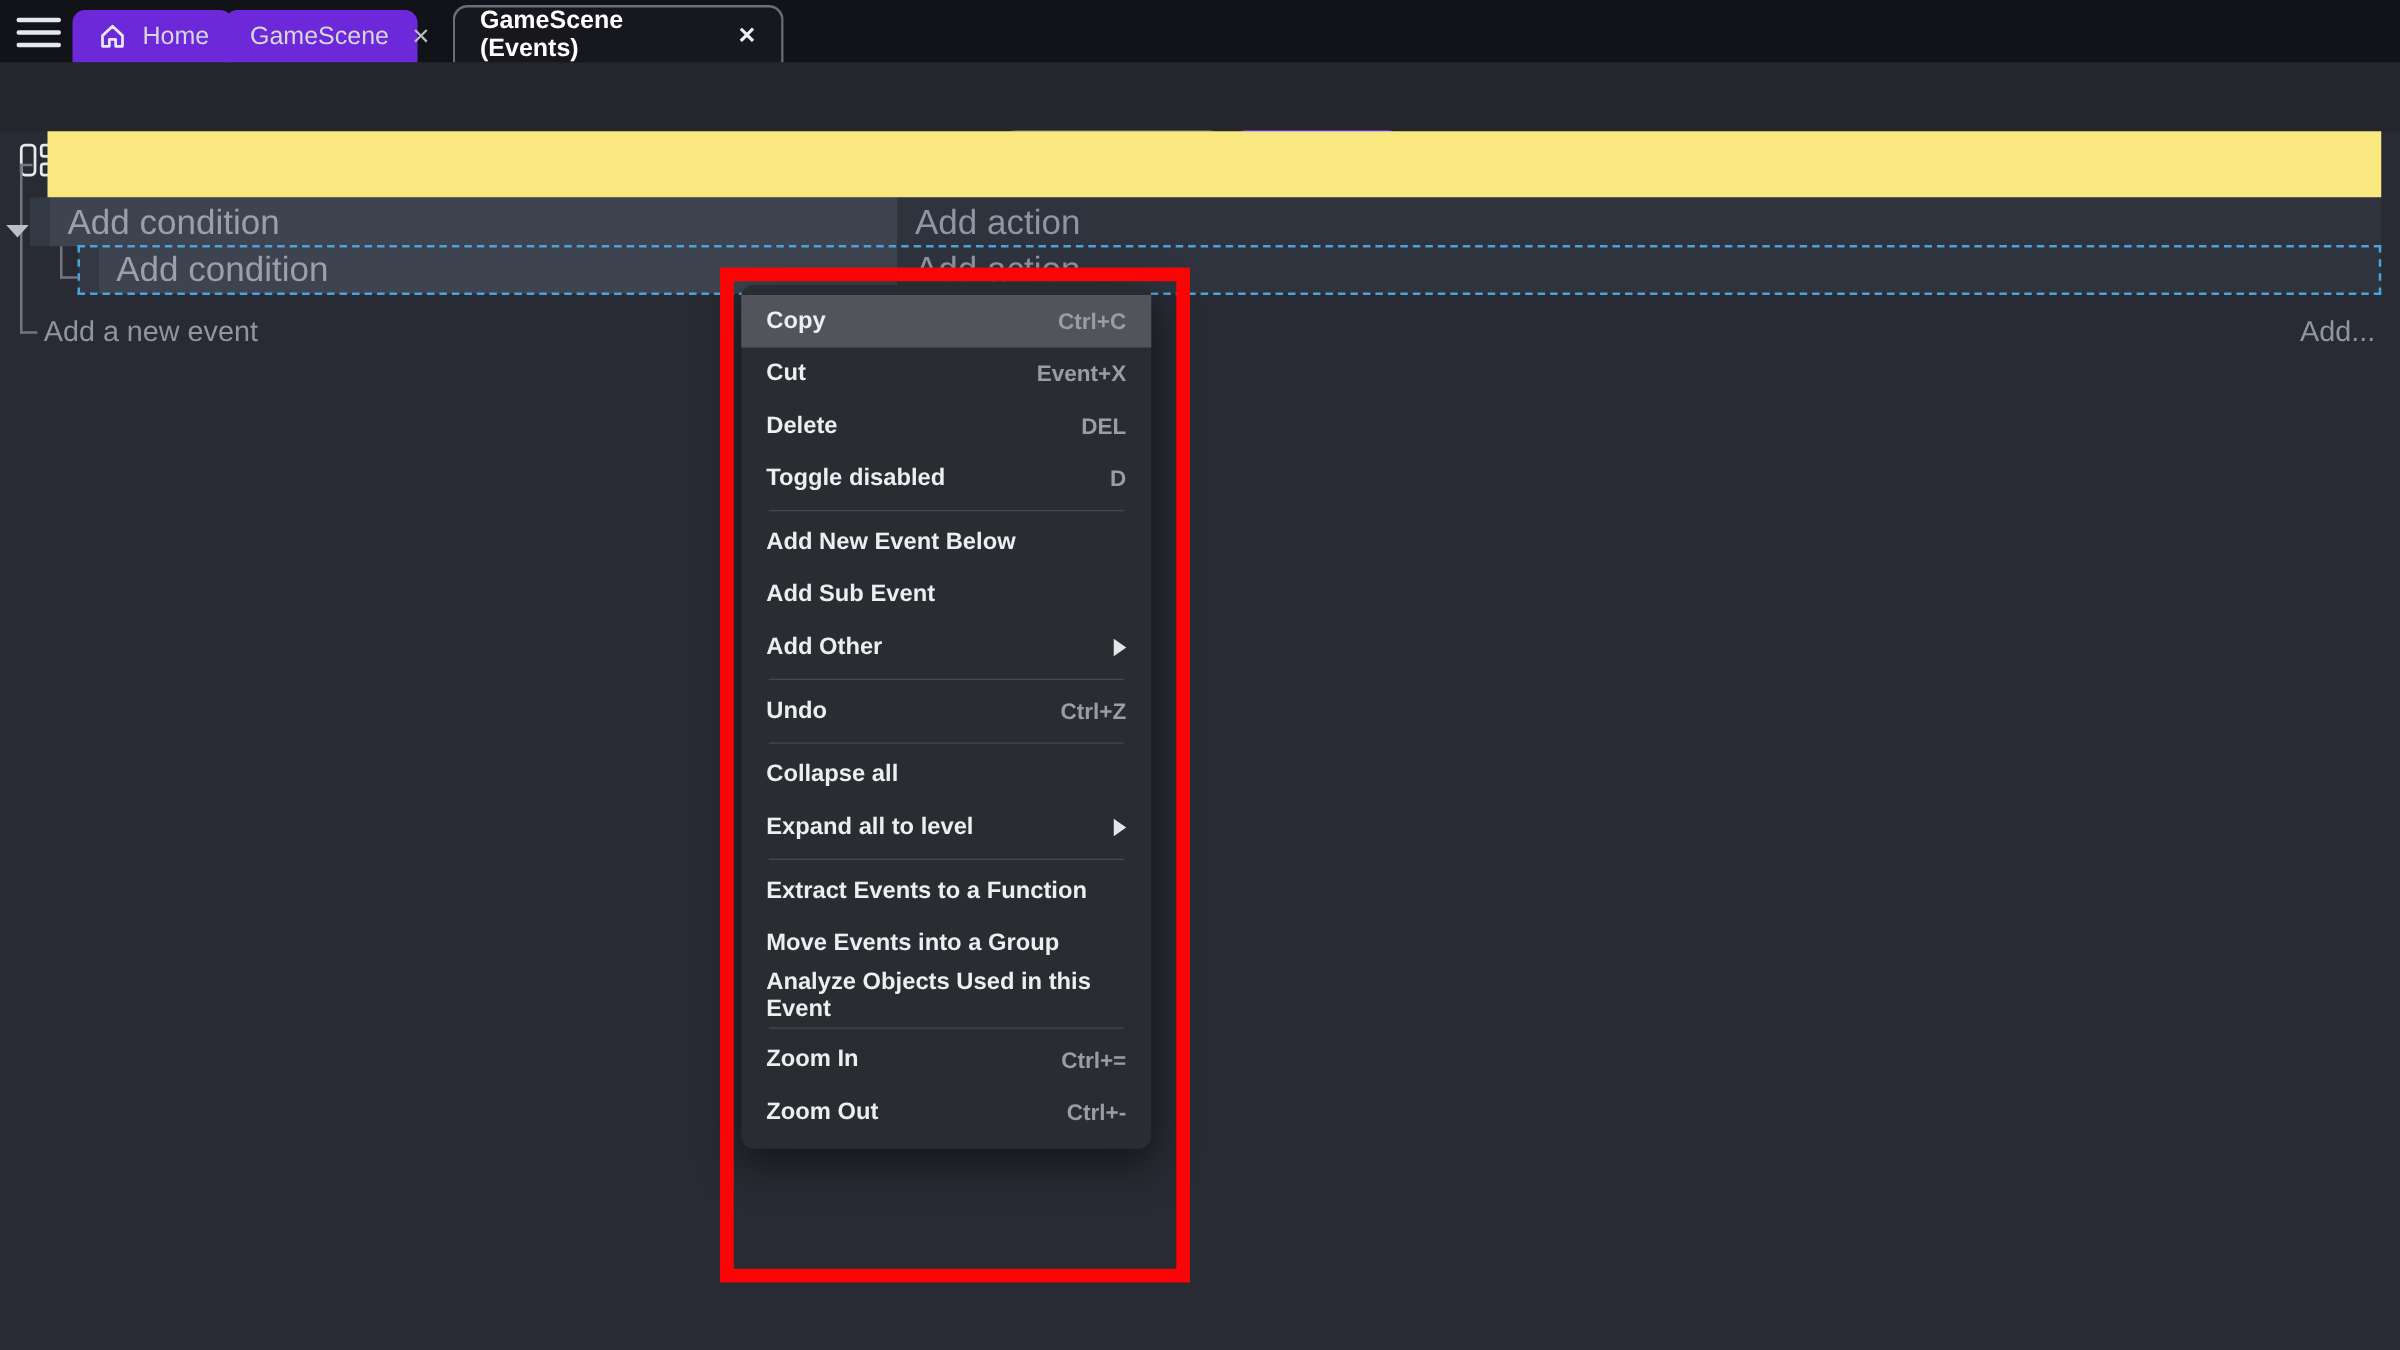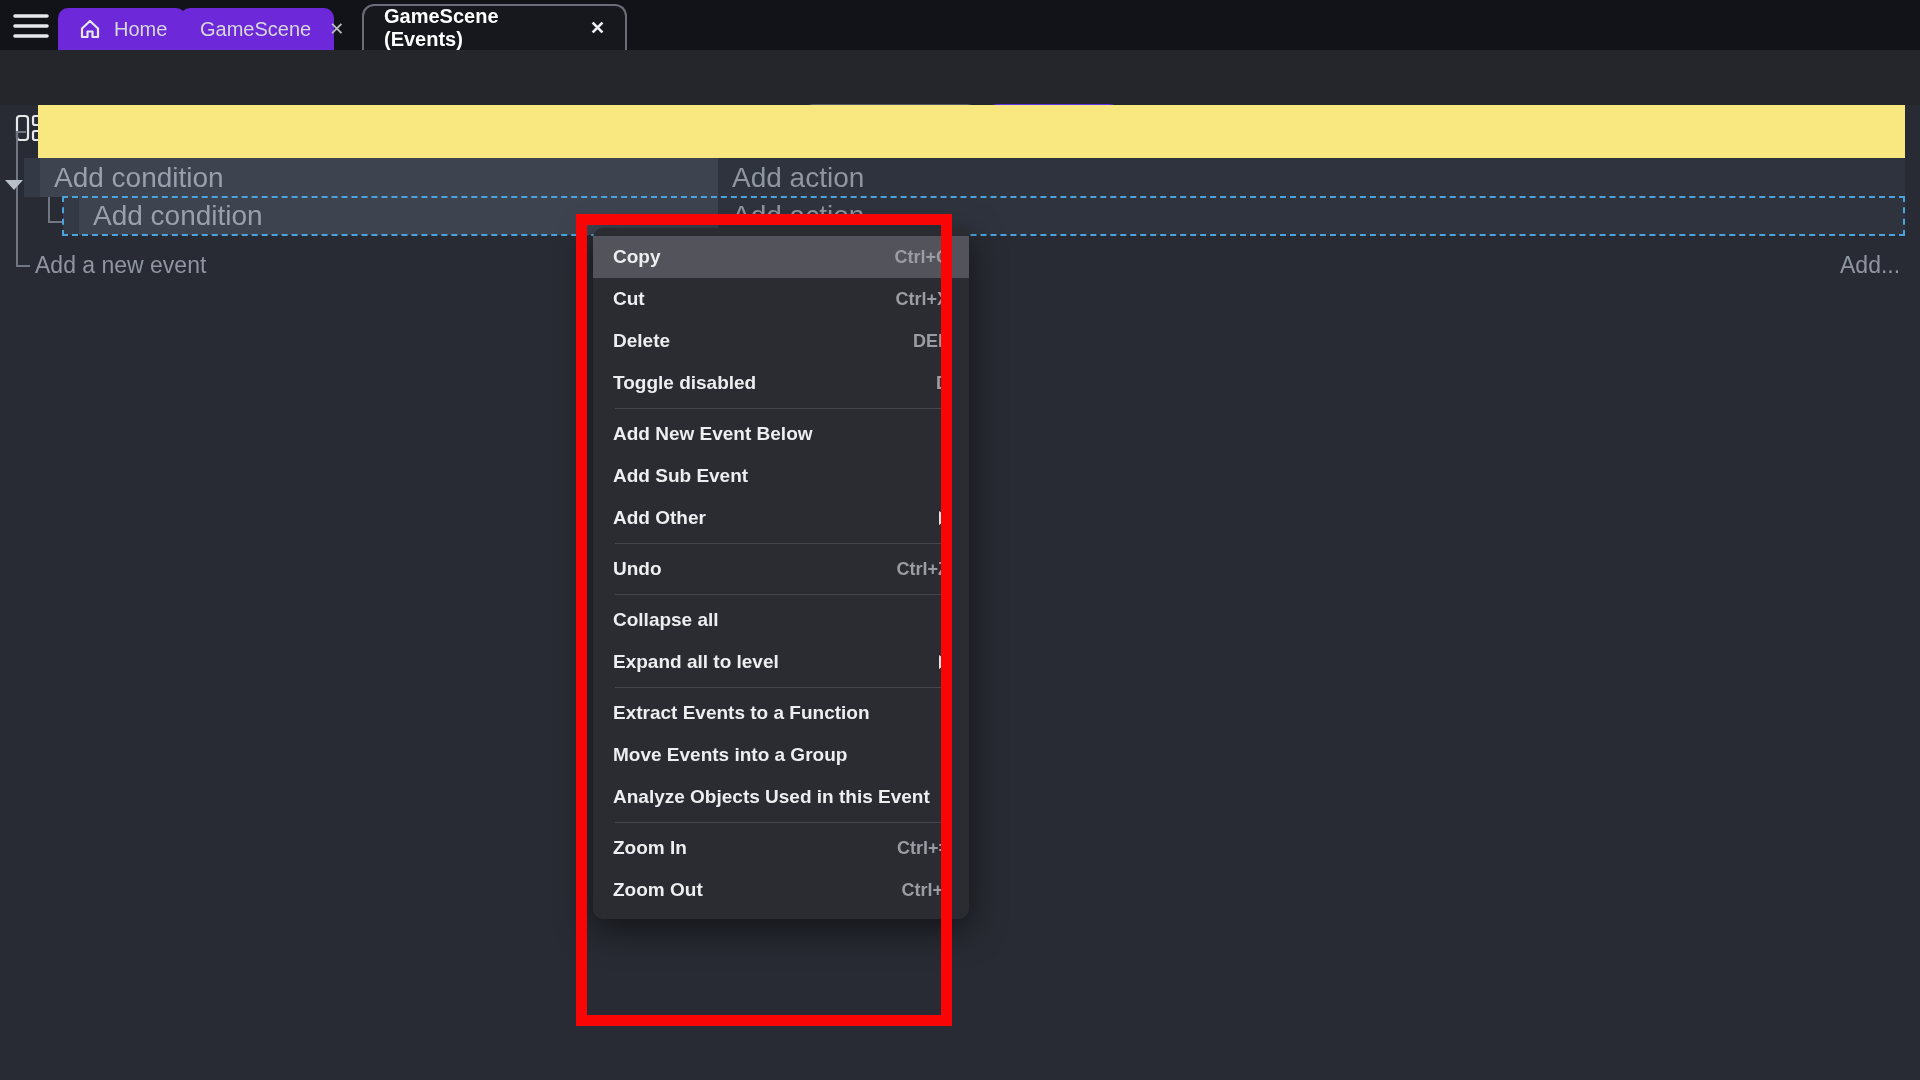--- a/index.html
+++ b/index.html
@@ -54,21 +54,21 @@
   .cell.cond { background:#3d4450; color:#99a0ac; }
   .cell.act  { background:#2e333d; color:#8f95a1; }
   .sel-box { position:absolute; left:62px; top:196px; width:1843px; height:40px; border:2px dashed; pointer-events:none; }
   .tree { position:absolute; background:#707682; }
   .tree-tri { position:absolute; left:5px; top:180px; width:0; height:0;
     border-left:9px solid transparent; border-right:9px solid transparent; border-top:10px solid #bac0c9; cursor:pointer; }
   .add-link { position:absolute; font-size:23px; color:#8f95a1; cursor:pointer; }
 
   
   .menu {
-    position:absolute; left:593px; top:228px; width:376px;
+    position:absolute; left:593px; top:228px; width:328px;
     background:#2b2c31; border-radius:10px; padding:8px 0;
     box-shadow:0 10px 34px rgba(0,0,0,0.55); z-index:20;
   }
   .menu-item { height:42px; display:flex; align-items:center; padding:0 20px; cursor:pointer;
     color:#eceef0; font-size:19px; font-weight:700; }
   .menu-item .mi-shortcut { margin-left:auto; font-size:18px; font-weight:700; color:#9b9da4; }
   .menu-item.highlighted { background:#53545b; }
   .menu-item.disabled, .menu-item.disabled .mi-shortcut { color:#73757c; }
   .menu-divider { height:1px; background:#46474e; margin:4px 22px; }
   .submenu-arrow { margin-left:auto; width:0; height:0;
@@ -249,21 +249,21 @@
   <div class="add-link" style="left:1840px; top:252px;">Add...</div>
 </div>
 
 <div class="menu">
   <div class="menu-item highlighted">
     <span>Copy</span>
     <span class="mi-shortcut">Ctrl+C</span>
   </div>
   <div class="menu-item">
     <span>Cut</span>
-    <span class="mi-shortcut">Ctrl+X</span>
+    <span class="mi-shortcut">Event+X</span>
   </div>
   <div class="menu-item">
     <span>Delete</span>
     <span class="mi-shortcut">DEL</span>
   </div>
   <div class="menu-item">
     <span>Toggle disabled</span>
     <span class="mi-shortcut">D</span>
   </div>
 

